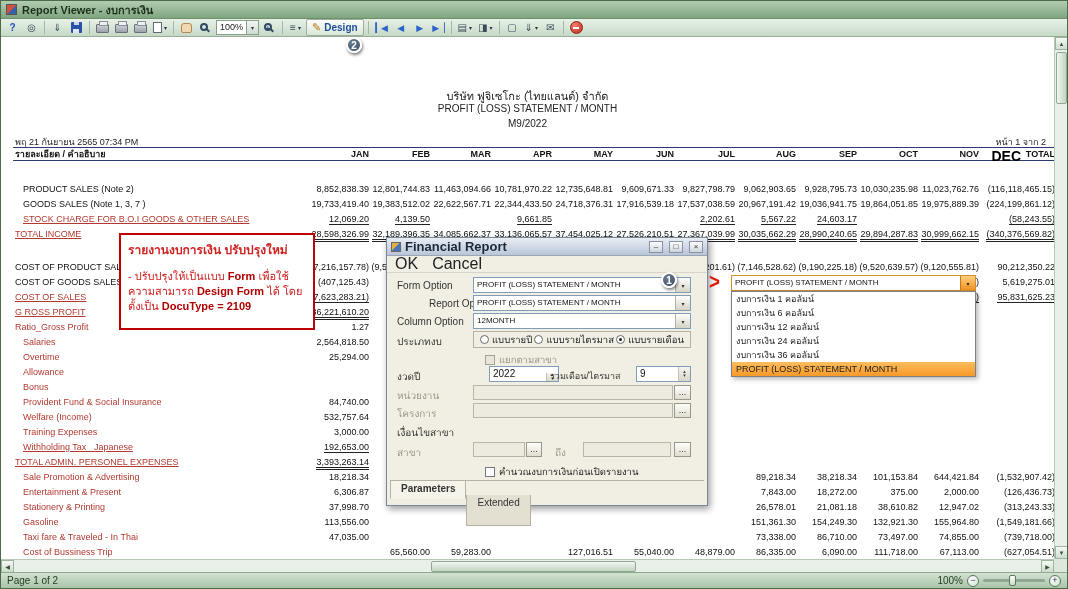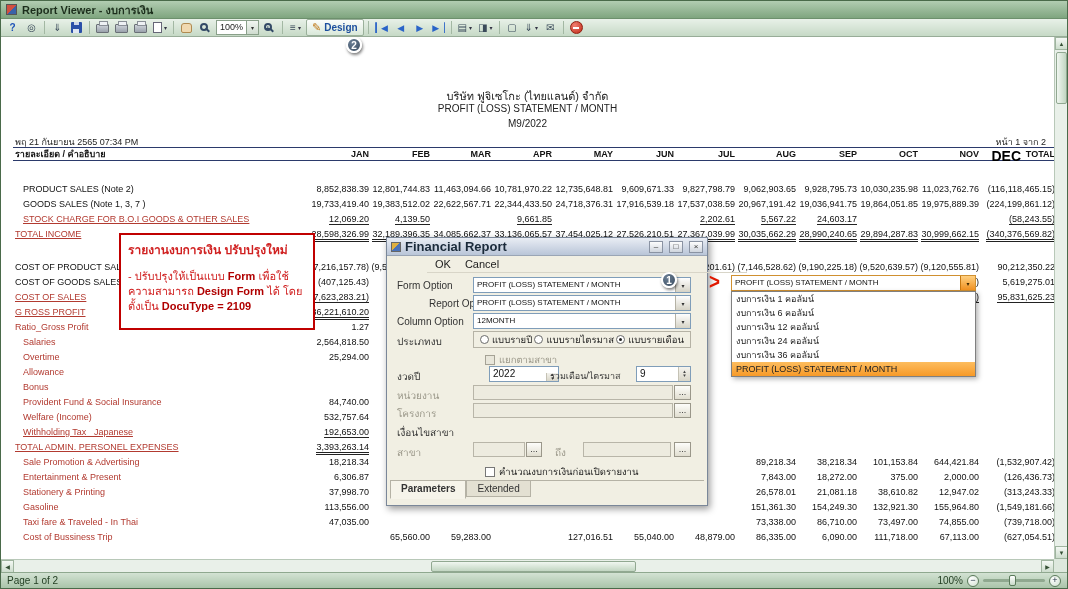--- a/index.html
+++ b/index.html
@@ -86,39 +86,39 @@
   .zbtn{width:12px;height:12px;border-radius:50%;border:1px solid #5a7a5a;background:radial-gradient(circle at 35% 30%,#fff,#cfe0cf);font-size:9px;line-height:9px;display:flex;align-items:center;justify-content:center;color:#234;}
   .ztrack{position:relative;width:62px;height:3px;background:#8fa88f;border-radius:2px;}
   .zthumb{position:absolute;left:26px;top:-4px;width:7px;height:11px;background:linear-gradient(#fff,#c8dac8);border:1px solid #5a7a5a;border-radius:2px;}
 
   
   .dialog{position:absolute;left:385px;top:236px;width:322px;height:269px;background:#f1efe3;border:1px solid #7a8799;box-shadow:2px 3px 7px rgba(0,0,0,.4);z-index:40;}
   .dtitle{position:absolute;left:0;top:0;width:100%;height:18px;background:linear-gradient(#e9edf4,#b9c5d8);border-bottom:1px solid #9aa5b5;display:flex;align-items:center;gap:4px;padding:0 4px;}
   .dtitle .dico{width:10px;height:10px;border:1px solid #666;background:linear-gradient(135deg,#e0b040 0 50%,#4a72b8 50% 100%);}
   .dtitle .dt{flex:1;font-size:13px;font-weight:bold;color:#1a2a3a;}
   .winbtn{width:14px;height:12px;border:1px solid #8a93a3;background:linear-gradient(#fdfdfd,#cfd5de);font-size:8px;line-height:9px;display:flex;align-items:center;justify-content:center;color:#333;margin-left:2px;}
-  .dmenu{position:absolute;left:0;top:18px;width:100%;height:17px;border-bottom:1px solid #d8d5c8;display:flex;align-items:center;gap:14px;padding:0 8px;font-size:11px;color:#222;margin-left:40px;}
+  .dmenu{position:absolute;left:0;top:18px;width:100%;height:17px;border-bottom:1px solid #d8d5c8;display:flex;align-items:center;gap:14px;padding:0 8px;font-size:16px;color:#222;}
   .dlabel{position:absolute;font-size:10px;color:#333;}
   .dlabel.dis{color:#9a9789;}
   .dcombo{position:absolute;height:16px;border:1px solid #7f9db9;background:#fff;display:flex;align-items:stretch;}
   .dcombo .cv{flex:1;font-size:8px;line-height:14px;padding:0 3px;white-space:nowrap;overflow:hidden;color:#111;}
   .dcombo .cdd2{width:15px;background:linear-gradient(#fefefe,#d6d3c6);border-left:1px solid #b5b2a5;display:flex;align-items:center;justify-content:center;font-size:6px;color:#333;}
   .gbox{position:absolute;height:17px;border:1px solid #b5b2a5;display:flex;align-items:center;padding:0 6px;font-size:9.5px;color:#222;}
   .radio{width:9px;height:9px;border:1px solid #6a6a6a;border-radius:50%;background:#fff;display:inline-block;position:relative;margin-right:3px;flex:0 0 auto;}
   .radio.on::after{content:"";position:absolute;left:2px;top:2px;width:3px;height:3px;border-radius:50%;background:#222;}
   .cb{width:10px;height:10px;border:1px solid #777;background:#fff;display:inline-block;margin-right:4px;flex:0 0 auto;}
   .cb.dis{background:#e8e6da;border-color:#a5a295;}
   .drow{position:absolute;display:flex;align-items:center;font-size:9.5px;color:#222;}
   .spin{position:absolute;height:16px;border:1px solid #7f9db9;background:#fff;display:flex;align-items:stretch;}
   .spin .val{flex:1;font-size:10px;line-height:14px;padding:0 3px;color:#111;}
   .spin .arr{width:12px;border-left:1px solid #c5c2b5;background:linear-gradient(#f4f3ee,#d9d6c8);display:flex;flex-direction:column;align-items:center;justify-content:center;font-size:4.5px;line-height:4px;color:#444;}
   .dinput{position:absolute;height:15px;border:1px solid #b8b5a8;background:#edebdf;}
   .browse{position:absolute;height:15px;width:17px;border:1px solid #9a978a;background:linear-gradient(#fdfdfa,#e1ded0);font-size:9px;line-height:12px;text-align:center;color:#333;}
   .tabstrip{position:absolute;left:3px;right:3px;top:242px;height:19px;border-top:1px solid #b5b2a5;display:flex;align-items:flex-start;}
-  .dtab{height:16px;padding:2px 10px 0;font-size:10px;color:#333;border:1px solid #b5b2a5;border-top:none;background:#e3e0d2;}
+  .dtab{height:31px;padding:2px 10px 0;font-size:10px;color:#333;border:1px solid #b5b2a5;border-top:none;background:#e3e0d2;margin-top:14px;}
   .dtab.active{background:#f6f4ea;font-weight:bold;border-bottom-color:#f6f4ea;margin-top:-1px;border-top:1px solid #b5b2a5;height:19px;}
 
   
   .cpopup{position:absolute;left:730px;top:274px;width:245px;z-index:50;}
   .cdisp{height:16px;border:1px solid #d09030;background:#fff;display:flex;align-items:stretch;}
   .cdisp .cv{flex:1;font-size:8px;line-height:14px;padding:0 3px;white-space:nowrap;overflow:hidden;color:#111;}
   .cdisp .cdd3{width:15px;background:linear-gradient(#ffd080,#f09020);border-left:1px solid #c87810;display:flex;align-items:center;justify-content:center;font-size:6px;color:#402800;}
   .clist{border:1px solid #808080;background:#fff;box-shadow:2px 2px 5px rgba(0,0,0,.3);}
   .citem{height:14px;font-size:9px;line-height:14px;padding:0 4px;white-space:nowrap;overflow:hidden;color:#222;}
   .citem.sel{background:linear-gradient(#fdbd5e,#f79a28);}
@@ -472,20 +472,35 @@
             <div class="cell num"></div>
             <div class="cell num"></div>
             <div class="cell num"></div>
             <div class="cell num"></div>
             <div class="cell num"></div>
             <div class="cell num"></div>
             <div class="cell num"></div>
             <div class="cell num"></div>
           </div>
           <div class="trow">
+            <div class="cell lab red ind">Training Expenses</div>
+            <div class="cell num"><span>3,000.00</span></div>
+            <div class="cell num"></div>
+            <div class="cell num"></div>
+            <div class="cell num"></div>
+            <div class="cell num"></div>
+            <div class="cell num"></div>
+            <div class="cell num"></div>
+            <div class="cell num"></div>
+            <div class="cell num"></div>
+            <div class="cell num"></div>
+            <div class="cell num"></div>
+            <div class="cell num"></div>
+          </div>
+          <div class="trow">
             <div class="cell lab red ind lu">Withholding Tax _Japanese</div>
             <div class="cell num"><span class="u-s">192,653.00</span></div>
             <div class="cell num"></div>
             <div class="cell num"></div>
             <div class="cell num"></div>
             <div class="cell num"></div>
             <div class="cell num"></div>
             <div class="cell num"></div>
             <div class="cell num"></div>
             <div class="cell num"></div>

